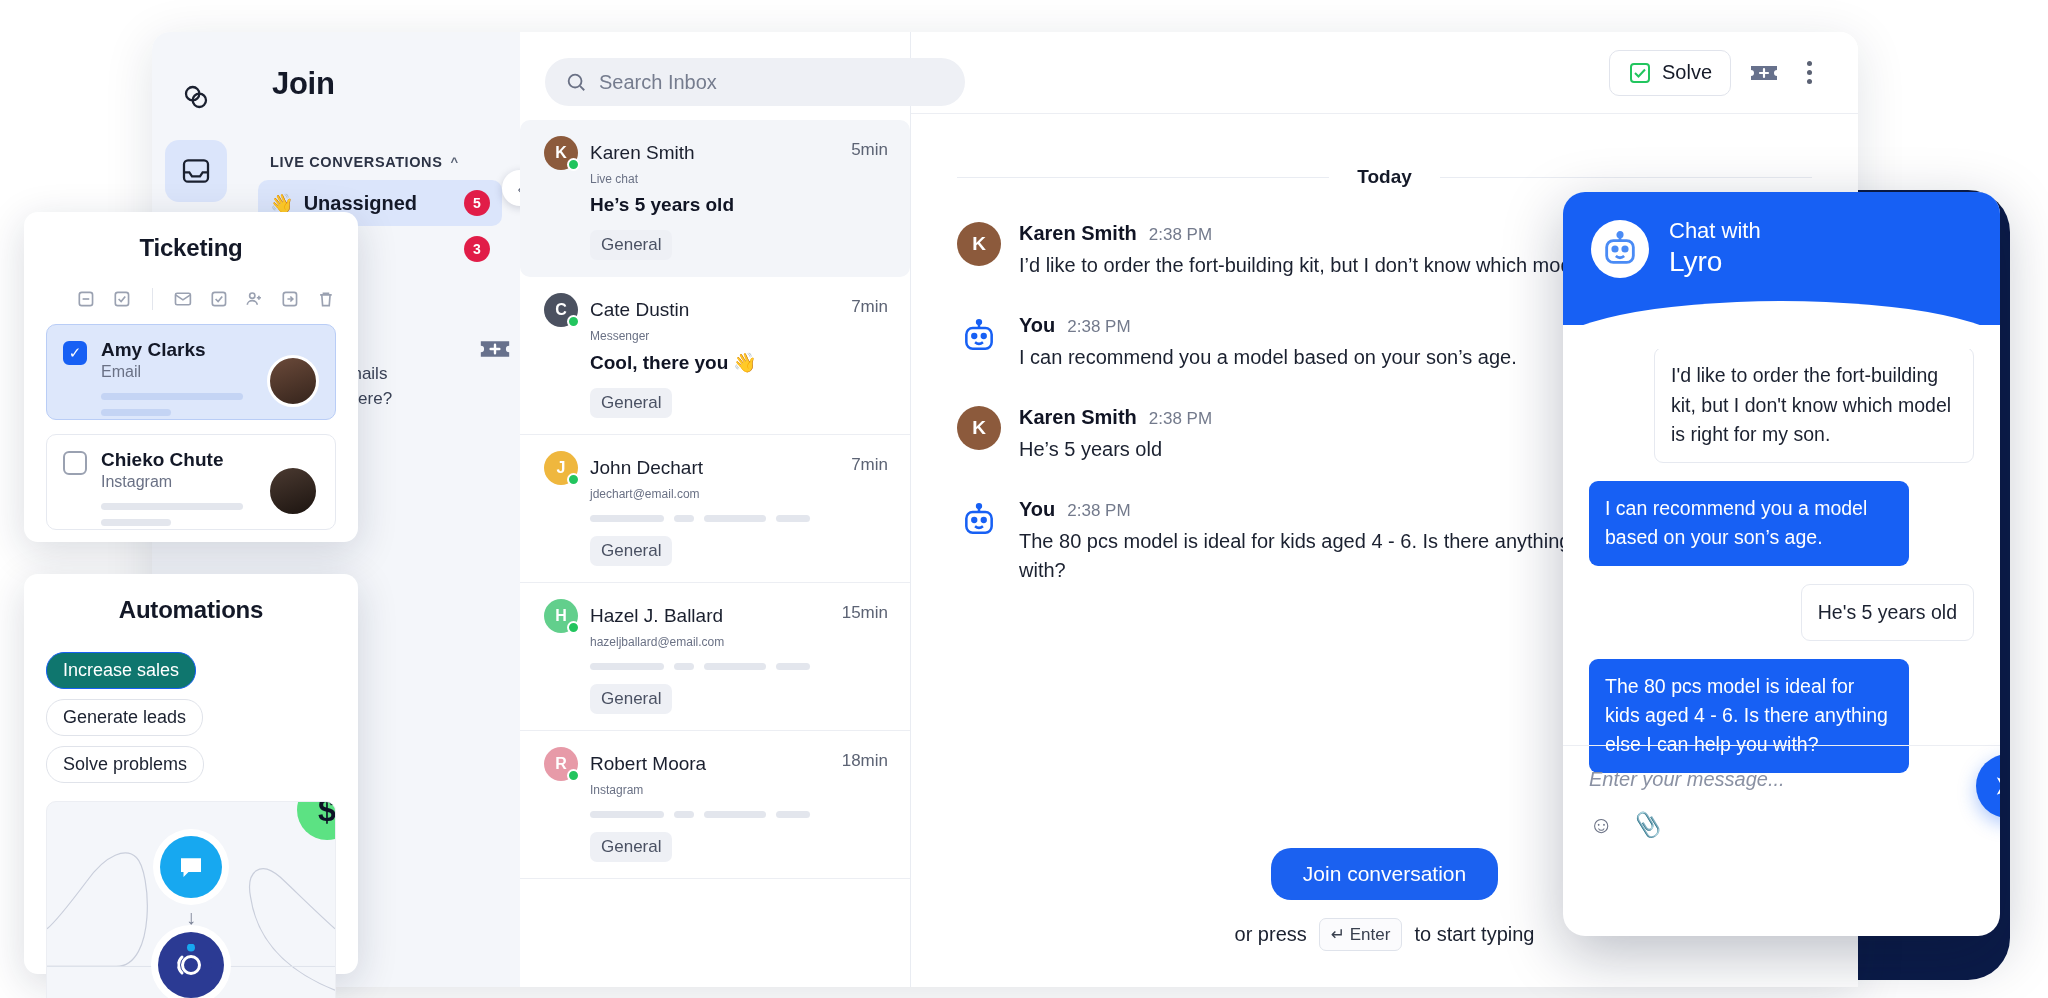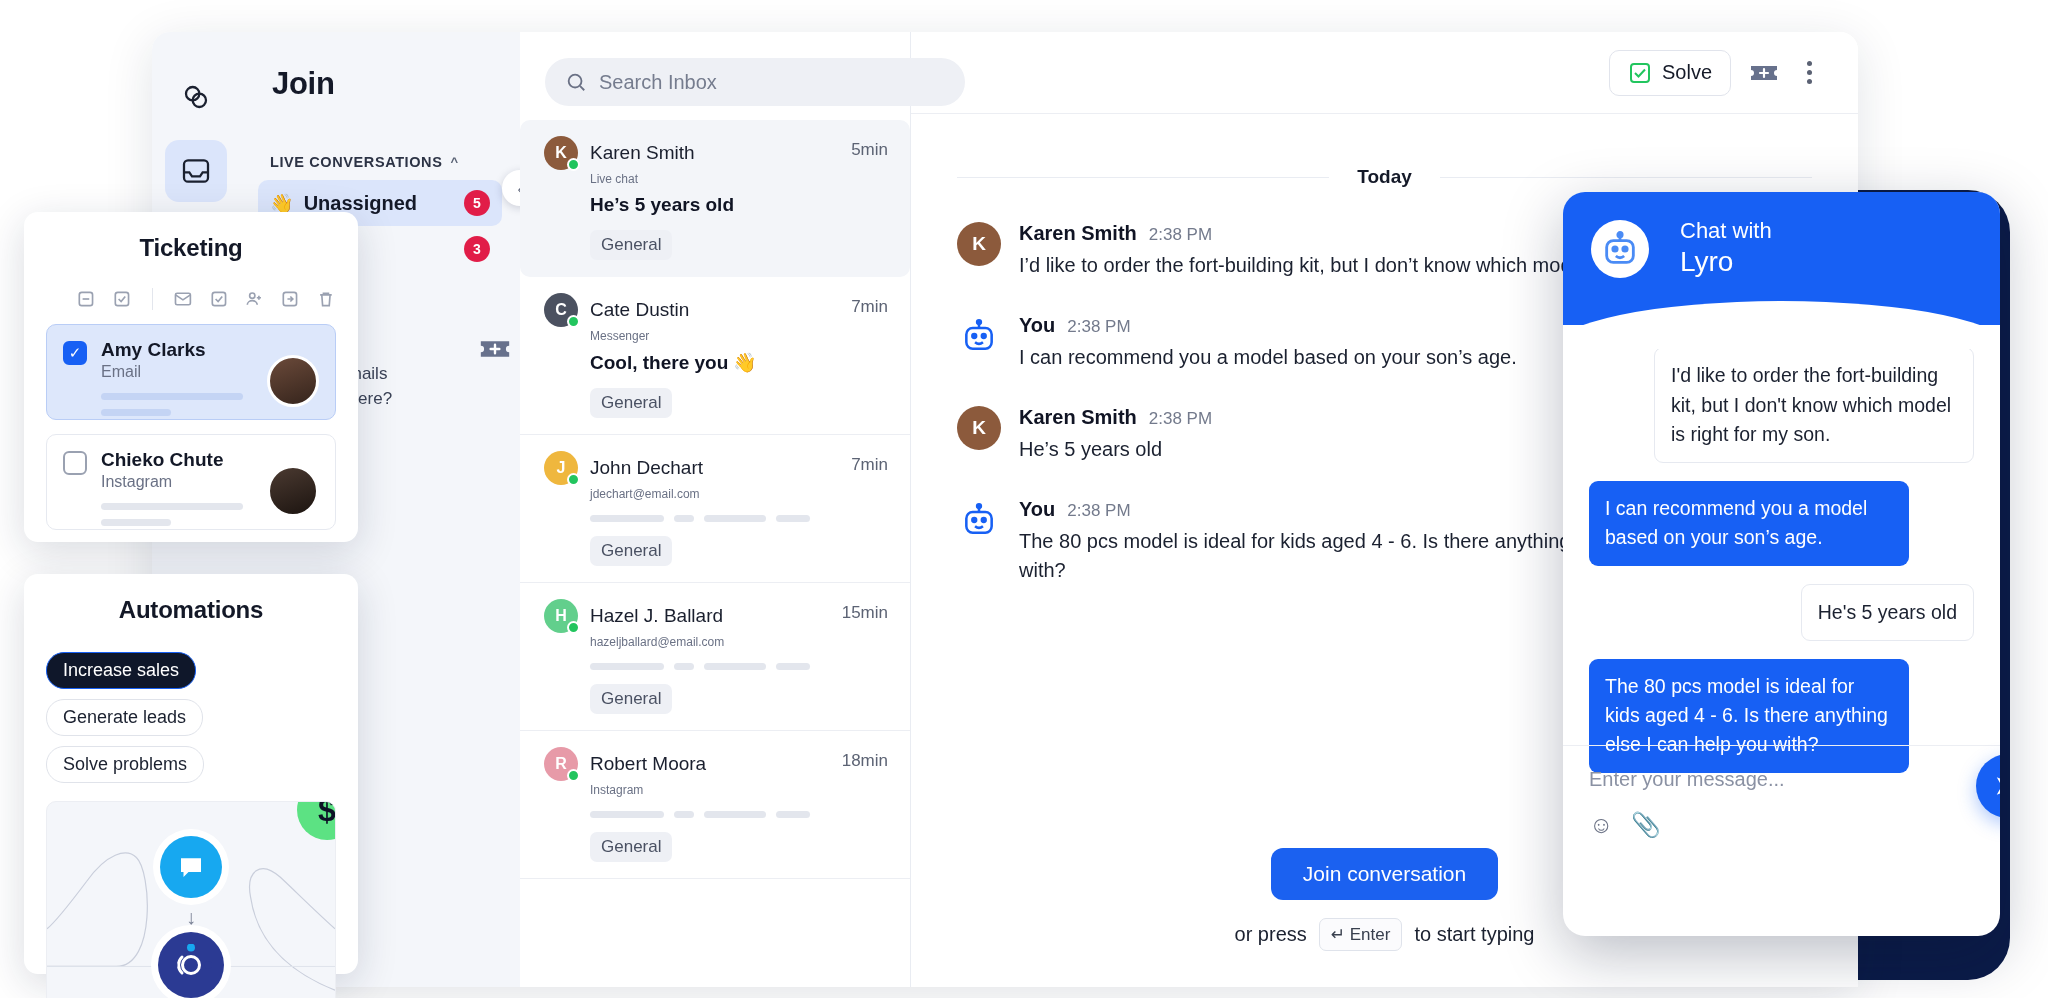--- a/index.html
+++ b/index.html
@@ -179,21 +179,21 @@
   .msg-head { display: flex; align-items: baseline; gap: 12px; }
   .msg-name { font-size: 20px; font-weight: 700; color: #101424; }
   .msg-time { font-size: 17px; color: #737a8c; }
   .msg-body { font-size: 20px; color: #1b2130; line-height: 1.45; margin-top: 6px; max-width: 760px; }
 
   .join-wrap {
     position: absolute; left: 0; right: 0; bottom: 36px;
     display: flex; flex-direction: column; align-items: center; gap: 18px;
   }
   .join-btn {
-    background: #1b61f0; color: #fff; border-radius: 12px;
+    background: #1b61f0; color: #fff; border-radius: 20px;
     padding: 14px 32px; font-size: 21px;
   }
   .press-row { display: flex; align-items: center; gap: 12px; font-size: 20px; color: #1b2130; }
   .kbd {
     border: 1px solid #dfe3eb; border-radius: 7px; background: #fbfbfd;
     padding: 5px 11px; font-size: 17px; color: #39404f;
   }
 
   
   .widget {
@@ -204,38 +204,38 @@
     overflow: hidden;
   }
   .w-header {
     background: #1760f4; color: #fff;
     padding: 26px 28px 46px 28px; position: relative;
   }
   .w-header::after {
     content: ""; position: absolute; left: -10px; right: -10px; bottom: -24px;
     height: 48px; background: #fff; border-radius: 50% 50% 0 0 / 100% 100% 0 0;
   }
-  .w-top { display: flex; align-items: center; gap: 31px; }
+  .w-top { display: flex; align-items: center; gap: 20px; }
   .w-logo {
     width: 58px; height: 58px; border-radius: 50%; background: #fff;
     display: flex; align-items: center; justify-content: center;
   }
   .w-title-sm { font-size: 22px; font-weight: 500; line-height: 1.2; }
   .w-title-lg { font-size: 28px; font-weight: 500; line-height: 1.25; }
   .w-status { display: flex; align-items: center; gap: 10px; margin-top: 22px; font-size: 21px; }
   .w-status .gdot { width: 11px; height: 11px; border-radius: 50%; background: #4ade80; }
 
   .w-body { padding: 22px 26px 0 26px; height: 420px; }
   .bubble { border-radius: 9px; padding: 13px 16px; font-size: 19.5px; line-height: 1.5; max-width: 320px; margin-bottom: 18px; }
   .b-user { background: #fff; border: 1px solid #e6e9f0; color: #1b2130; margin-left: auto; }
   .b-bot { background: #1760f4; color: #fff; }
   .b-short { display: inline-block; }
   .row-right { display: flex; justify-content: flex-end; }
 
-  .w-foot { border-top: 1px solid #eceef3; padding: 22px 26px 0 26px; position: relative; }
+  .w-foot { border-top: 1px solid #eceef3; padding: 22px 26px 0 26px; position: relative; font-style: italic; }
   .w-input { font-size: 20px; color: #8a91a3; }
   .w-icons { display: flex; gap: 18px; margin-top: 20px; font-size: 24px; color: #6b7285; }
   .send-btn {
     position: absolute; right: -40px; top: 8px;
     width: 64px; height: 64px; border-radius: 50%; background: #1760f4;
     display: flex; align-items: center; justify-content: center;
     box-shadow: 0 6px 18px rgba(23,96,244,.35);
   }
 
   
@@ -268,21 +268,21 @@
     border: 3px solid #fff; overflow: hidden;
   }
 
   
   .card-auto { left: 24px; top: 574px; width: 334px; height: 400px; padding: 22px 22px; }
   .chips { display: flex; flex-wrap: wrap; gap: 10px; margin-top: 28px; }
   .chip {
     border: 1px solid #e0e3ea; border-radius: 18px;
     padding: 7px 16px; font-size: 18px; color: #1b2130; background: #fff;
   }
-  .chip.on { background: #0f172a; border-color: #1760f4; color: #fff; }
+  .chip.on { background: #0f766e; border-color: #1760f4; color: #fff; }
   .flow {
     margin-top: 18px; height: 216px; border: 1px solid #eceef3; border-radius: 10px;
     background: #f4f6fa; position: relative; overflow: hidden;
   }
   .dollar {
     position: absolute; right: -22px; top: -22px;
     width: 60px; height: 60px; border-radius: 50%; background: #5ce283;
     display: flex; align-items: center; justify-content: center;
     font-size: 32px; font-weight: 800; color: #0d1226;
   }

